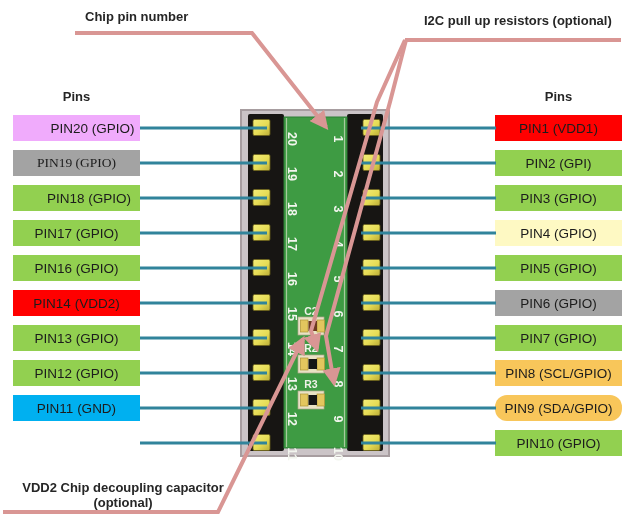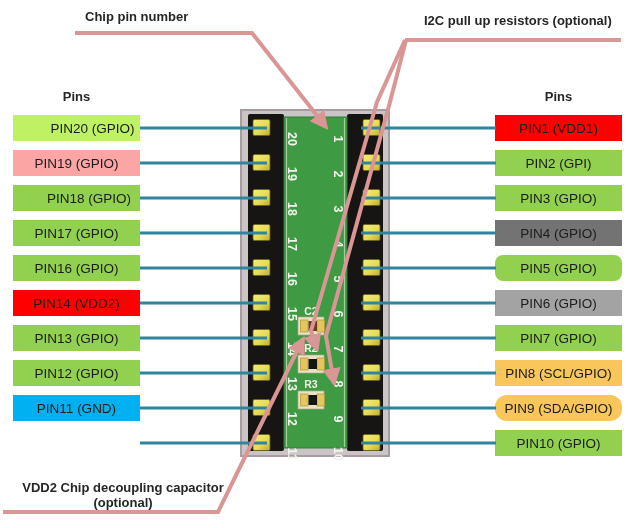--- a/index.html
+++ b/index.html
@@ -25,36 +25,36 @@
 
 <div class="stage">
 
   <div class="ann ann-chip-pin">Chip pin number</div>
   <div class="ann ann-i2c">I2C pull up resistors (optional)</div>
 
   <div class="pins-hdr left">Pins</div>
   <div class="pins-hdr right">Pins</div>
 
   <div id="left-pins" class="pins-col left">
-      <div class="pin-box" style="background: #bef264; padding-left: 32px;">PIN20 (GPIO)</div>
-      <div class="pin-box" style="background: #fca5a5;">PIN19 (GPIO)</div>
+      <div class="pin-box" style="background: #f0abfc; padding-left: 32px;">PIN20 (GPIO)</div>
+      <div class="pin-box" style="background: #a3a3a3; font-family: Liberation Serif, serif;">PIN19 (GPIO)</div>
       <div class="pin-box" style="background: rgb(146, 208, 80); padding-left: 25px;">PIN18 (GPIO)</div>
       <div class="pin-box" style="background: rgb(146, 208, 80);">PIN17 (GPIO)</div>
       <div class="pin-box" style="background: rgb(146, 208, 80);">PIN16 (GPIO)</div>
       <div class="pin-box" style="background: rgb(255, 0, 0); margin-top: 6px;">PIN14 (VDD2)</div>
       <div class="pin-box" style="background: rgb(146, 208, 80);">PIN13 (GPIO)</div>
       <div class="pin-box" style="background: rgb(146, 208, 80);">PIN12 (GPIO)</div>
       <div class="pin-box" style="background: rgb(0, 176, 240);">PIN11 (GND)</div>
     </div>
   <div id="right-pins" class="pins-col right">
       <div class="pin-box" style="background: rgb(255, 0, 0);">PIN1 (VDD1)</div>
       <div class="pin-box" style="background: rgb(146, 208, 80);">PIN2 (GPI)</div>
       <div class="pin-box" style="background: rgb(146, 208, 80);">PIN3 (GPIO)</div>
-      <div class="pin-box" style="background: #737373;">PIN4 (GPIO)</div>
-      <div class="pin-box" style="background: rgb(146, 208, 80); border-radius: 8px;">PIN5 (GPIO)</div>
+      <div class="pin-box" style="background: #fef9c3;">PIN4 (GPIO)</div>
+      <div class="pin-box" style="background: rgb(146, 208, 80);">PIN5 (GPIO)</div>
       <div class="pin-box" style="background: #a3a3a3;">PIN6 (GPIO)</div>
       <div class="pin-box" style="background: rgb(146, 208, 80);">PIN7 (GPIO)</div>
       <div class="pin-box" style="background: rgb(248, 198, 90);">PIN8 (SCL/GPIO)</div>
       <div class="pin-box" style="background: rgb(248, 198, 90); border-radius: 12px;">PIN9 (SDA/GPIO)</div>
       <div class="pin-box" style="background: rgb(146, 208, 80);">PIN10 (GPIO)</div>
     </div>
 
   <svg id="chip" class="layer" width="636" height="528" viewBox="0 0 636 528">
     <defs>
       <linearGradient id="goldpin" x1="0" y1="0" x2="1" y2="1">

